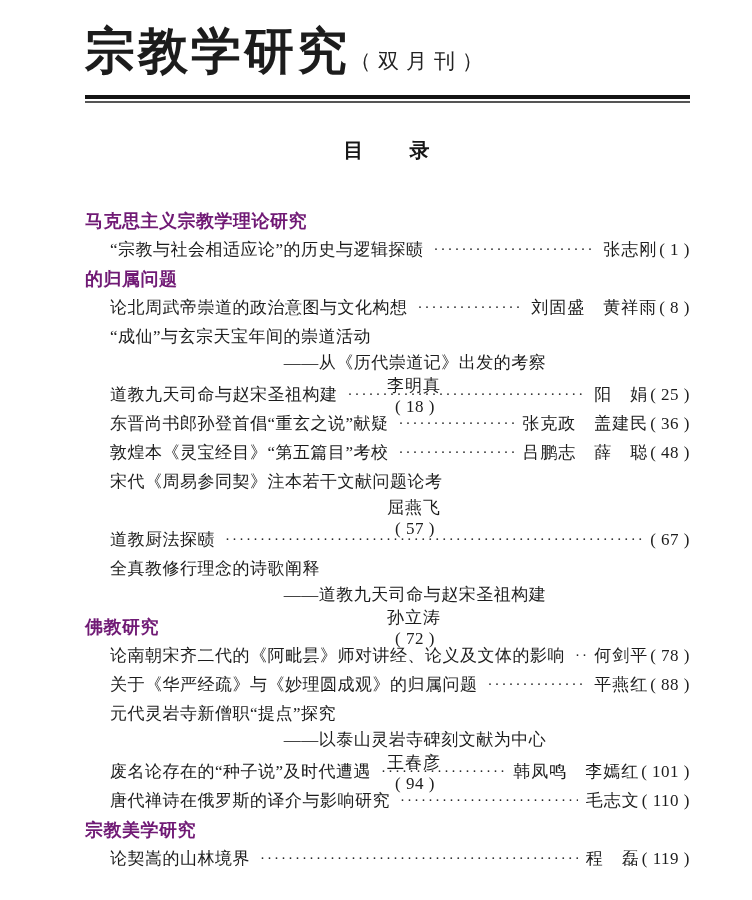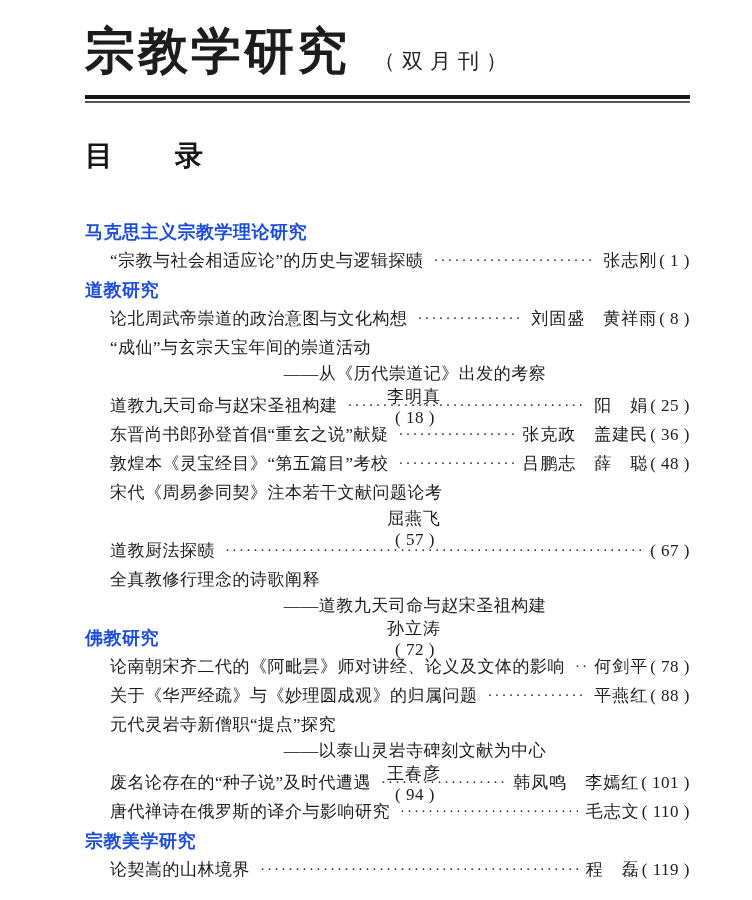--- a/index.html
+++ b/index.html
@@ -18,21 +18,21 @@
     box-sizing: border-box;
     width: 752px;
     height: 900px;
     padding: 24px 62px 0 85px;
   }
 
   
   .masthead {
     display: flex;
     align-items: baseline;
-    gap: 24px;
+    gap: 0;
   }
   .journal-title {
     font-size: 50px;
     font-weight: bold;
     letter-spacing: 3px;
     line-height: 1.1;
     white-space: nowrap;
   }
   .journal-subtitle {
     font-size: 21px;
@@ -44,44 +44,44 @@
   .double-rule {
     margin-top: 16px;
     height: 2px;
     border-top: 4px solid #141414;
     border-bottom: 2px solid #555;
   }
 
   
   .toc-title {
     margin-top: 34px;
-    text-align: left;
+    text-align: center;
     font-family: "Liberation Sans", "DejaVu Sans", sans-serif;
-    font-size: 28px;
+    font-size: 20px;
     font-weight: bold;
     letter-spacing: 2px;
     color: #161616;
   }
 
   
   .toc {
     margin-top: 42px;
   }
   .row {
     height: 29px;
     display: flex;
     align-items: center;
     font-size: 17px;
   }
   .section-heading {
     font-family: "Liberation Sans", "DejaVu Sans", sans-serif;
     font-weight: bold;
     font-size: 18px;
     letter-spacing: 0.5px;
-    color: #1d4ed8;
+    color: #701a75;
   }
   .entry { padding-left: 25px; }
   .entry.sub { padding-left: 55px; flex-direction: column; }
   .etitle {
     white-space: nowrap;
     letter-spacing: 0.5px;
   }
   .leader {
     flex: 1 1 auto;
     overflow: hidden;
@@ -117,21 +117,21 @@
   <div class="toc-title">目　　录</div>
 
   <div class="toc">
       <div class="row section-heading">马克思主义宗教学理论研究</div>
       <div class="row entry">
         <span class="etitle">“宗教与社会相适应论”的历史与逻辑探赜</span>
         <span class="leader">································································································································································</span>
         <span class="authors">张志刚</span>
         <span class="pageno">( 1 )</span>
       </div>
-      <div class="row section-heading">道教研究</div>
+      <div class="row section-heading">的归属问题</div>
       <div class="row entry">
         <span class="etitle">论北周武帝崇道的政治意图与文化构想</span>
         <span class="leader">································································································································································</span>
         <span class="authors">刘固盛　黄祥雨</span>
         <span class="pageno">( 8 )</span>
       </div>
       <div class="row entry">
         <span class="etitle">“成仙”与玄宗天宝年间的崇道活动</span>
       </div>
       <div class="row entry sub">

